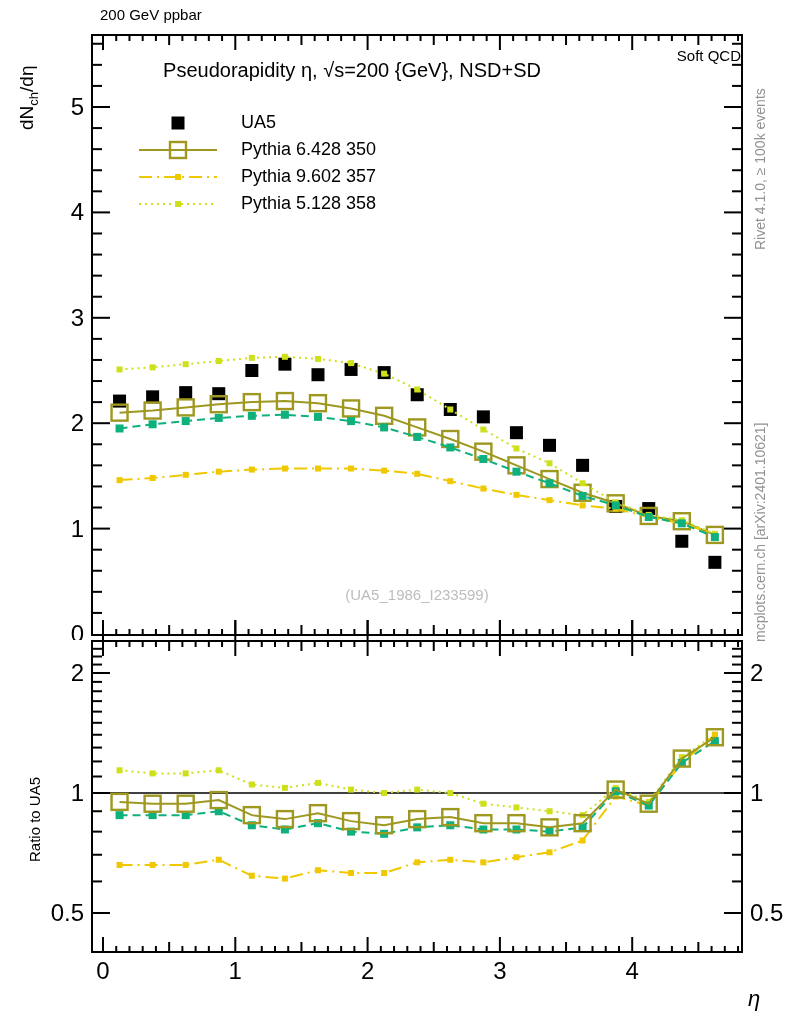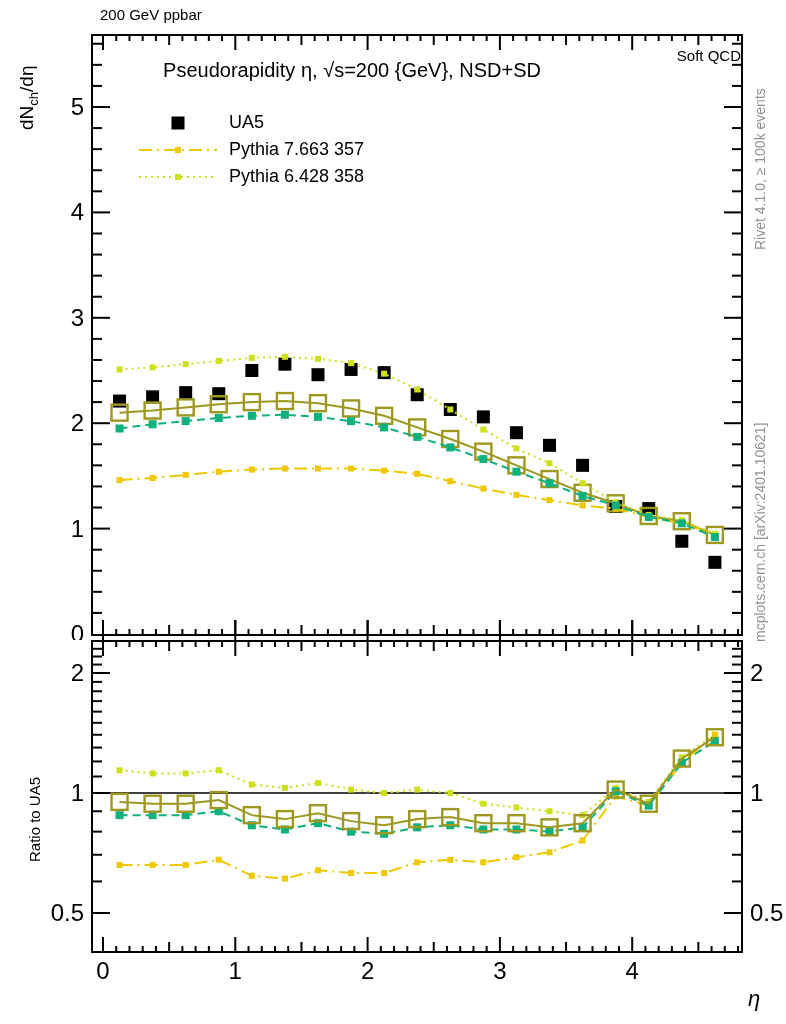--- a/index.html
+++ b/index.html
@@ -11,21 +11,21 @@
   .title{font-size:20px;text-align:center;}
   .rot{position:absolute;transform-origin:0 0;transform:rotate(-90deg);white-space:nowrap;}
   .ylab{font-size:19px;}
   .ylab sub{font-size:13px;}
   .ratiolab{font-size:15px;}
   .side{font-size:14px;color:#929292;}
   .watermark{font-size:15px;color:#bdbdbd;text-align:center;}
   .etalab{font-size:22px;font-style:italic;}
   .legend{position:absolute;left:137px;top:109px;}
   .legend-row{display:flex;align-items:center;height:27px;}
-  .legend-label{font-size:18px;margin-left:10px;}
+  .legend-label{font-size:18px;margin-left:22px;}
   .swatch{width:82px;height:22px;flex:0 0 82px;}
   .tick-label{font-family:"Liberation Sans",sans-serif;}
 </style>
 </head>
 <body>
 
 <div id="page">
 
   <svg id="plot-svg" width="786" height="1024" viewBox="0 0 786 1024">
       <defs>
@@ -540,45 +540,55 @@
 
   <div class="rot ylab" style="left:16px;top:130px;">
     <span>dN</span><sub>ch</sub><span>/dη</span>
   </div>
 
   <div class="rot ratiolab" style="left:26px;top:862px;">Ratio to UA5</div>
 
   <div class="rot side" style="left:752px;top:250px;">Rivet 4.1.0, ≥ 100k events</div>
   <div class="rot side" style="left:752px;top:642px;">mcplots.cern.ch [arXiv:2401.10621]</div>
 
+  <div class="abs watermark" style="left:92px;top:586px;width:650px;">(UA5_1986_I233599)</div>
 
   <div class="abs etalab" style="left:748px;top:986px;">η</div>
 
   <div class="legend">
     <div class="legend-row">
       <svg class="swatch" viewBox="0 0 82 22">
           <g>
             <rect x="34.5" y="4.5" width="13" height="13" fill="#000000"></rect>
           </g>
         </svg>
       <span class="legend-label">UA5</span>
     </div>
     <div class="legend-row">
       <svg class="swatch" viewBox="0 0 82 22">
+          <line x1="2" y1="11" x2="80" y2="11" stroke="#9e9820" stroke-width="2"></line>
+          <g>
+            <rect x="33" y="3" width="16" height="16" fill="none" stroke="#9e9820" stroke-width="2.4"></rect>
+          </g>
+        </svg>
+      <span class="legend-label">Pythia 6.428 350</span>
+    </div>
+    <div class="legend-row">
+      <svg class="swatch" viewBox="0 0 82 22">
           <line x1="2" y1="11" x2="80" y2="11" stroke="#f0c800" stroke-width="2" stroke-dasharray="13,5,2,5"></line>
           <g>
             <rect x="38" y="8" width="6" height="6" fill="#f0c800"></rect>
           </g>
         </svg>
-      <span class="legend-label">Pythia 7.663 357</span>
+      <span class="legend-label">Pythia 9.602 357</span>
     </div>
     <div class="legend-row">
       <svg class="swatch" viewBox="0 0 82 22">
           <line x1="2" y1="11" x2="80" y2="11" stroke="#cde01a" stroke-width="2" stroke-dasharray="2,4"></line>
           <g>
             <rect x="38" y="8" width="6" height="6" fill="#cde01a"></rect>
           </g>
         </svg>
-      <span class="legend-label">Pythia 6.428 358</span>
+      <span class="legend-label">Pythia 5.128 358</span>
     </div>
   </div>
 
 </div>
 
 </body></html>

